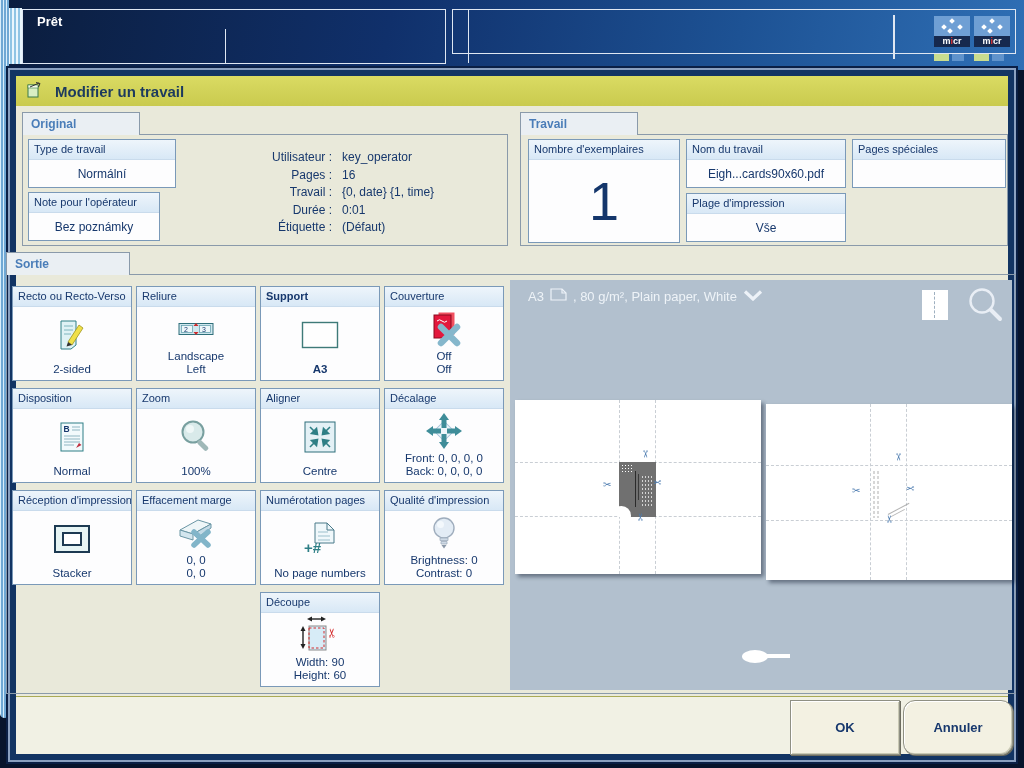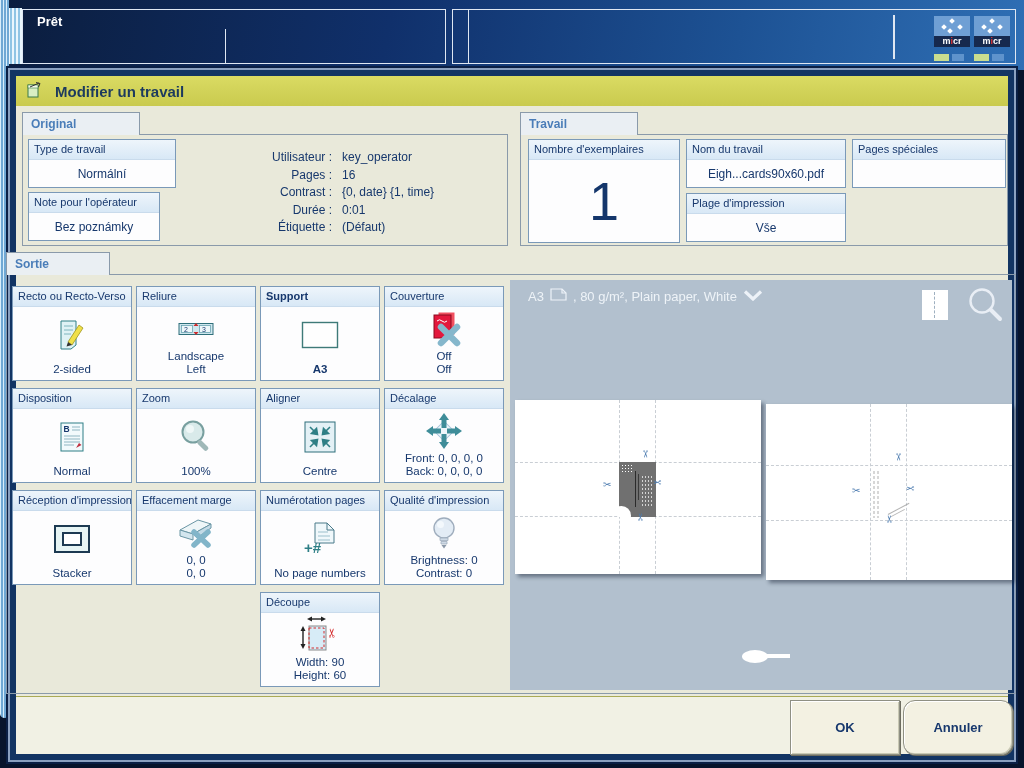--- a/index.html
+++ b/index.html
@@ -10,21 +10,21 @@
 
   
   .topbar { left:0; top:0; width:1024px; height:70px;
     background:linear-gradient(100deg,#0b1d3d 0%,#10306b 38%,#1d5294 72%,#2f6fb5 100%); }
   .topbar-stripes { left:8px; top:8px; width:14px; height:56px;
     background:repeating-linear-gradient(90deg,#eaf6fd 0 2px,#8fc4e4 2px 4px); }
   .tb-box { border:1px solid #dfe7f2; }
   .status-box { left:22px; top:9px; width:424px; height:55px; }
   .status-text { left:14px; top:4px; color:#fff; font-size:13px; font-weight:bold; }
   .vline { background:#dfe7f2; width:1px; }
-  .info-box { left:452px; top:9px; width:564px; height:55px;padding-left:45px; }
+  .info-box { left:452px; top:9px; width:564px; height:45px;padding-left:45px; }
   .tray { width:36px; height:31px; top:6px; }
   .tray-top { position:absolute; left:0; top:0; width:36px; height:20px; background:#6f9fd4; }
   .dot { position:absolute; width:4px; height:4px; background:#fff; transform:rotate(45deg); }
   .tray-bot { position:absolute; left:0; top:20px; width:36px; height:11px; background:#16294e;
     text-align:center; font-size:9px; font-weight:bold; color:#fff; line-height:11px; letter-spacing:0; }
   .ti { color:#e23232; }
   .bar { position:absolute; top:44px; height:7px; }
   .bar-g { width:15px; background:#c9dd8f; }
   .bar-b { width:12px; background:#5f93cc; }
 
@@ -181,21 +181,21 @@
   <div class="a info-block">
     <div class="irow">
         <span class="ilab">Utilisateur :</span>
         <span class="ival">key_operator</span>
       </div>
     <div class="irow">
         <span class="ilab">Pages :</span>
         <span class="ival">16</span>
       </div>
     <div class="irow">
-        <span class="ilab">Contrast :</span>
+        <span class="ilab">Travail :</span>
         <span class="ival">{0, date} {1, time}</span>
       </div>
     <div class="irow">
         <span class="ilab">Durée :</span>
         <span class="ival">0:01</span>
       </div>
     <div class="irow">
         <span class="ilab">Étiquette :</span>
         <span class="ival">(Défaut)</span>
       </div>
@@ -224,21 +224,21 @@
         <span>Vše</span>
       </div>
   </div>
   <div class="tile" style="left:852px;top:139px;width:154px;height:49px;">
     <div class="tile-h"><span>Pages spéciales</span></div>
     <div class="tile-v">
         <span></span>
       </div>
   </div>
 
-  <div class="a ptab" style="left:6px;top:252px;width:104px;">
+  <div class="a ptab" style="left:6px;top:252px;width:124px;">
     <span>Sortie</span>
   </div>
   <div class="a pbox" style="left:6px;top:274px;width:1010px;height:420px;"></div>
 
   <div class="tile" style="left:12px;top:286px;width:120px;height:95px;">
     <div class="tile-h"><span>Recto ou Recto-Verso</span></div>
     <div class="ticon">
       <svg width="26" height="32" viewBox="0 0 26 32">
         <path d="M2 2h15v24l-5 4H2z" fill="#dff2f5" stroke="#2e7f86"></path>
         <path d="M5 7h9M5 11h9M5 15h7" stroke="#7fb6be" stroke-width="1"></path>

